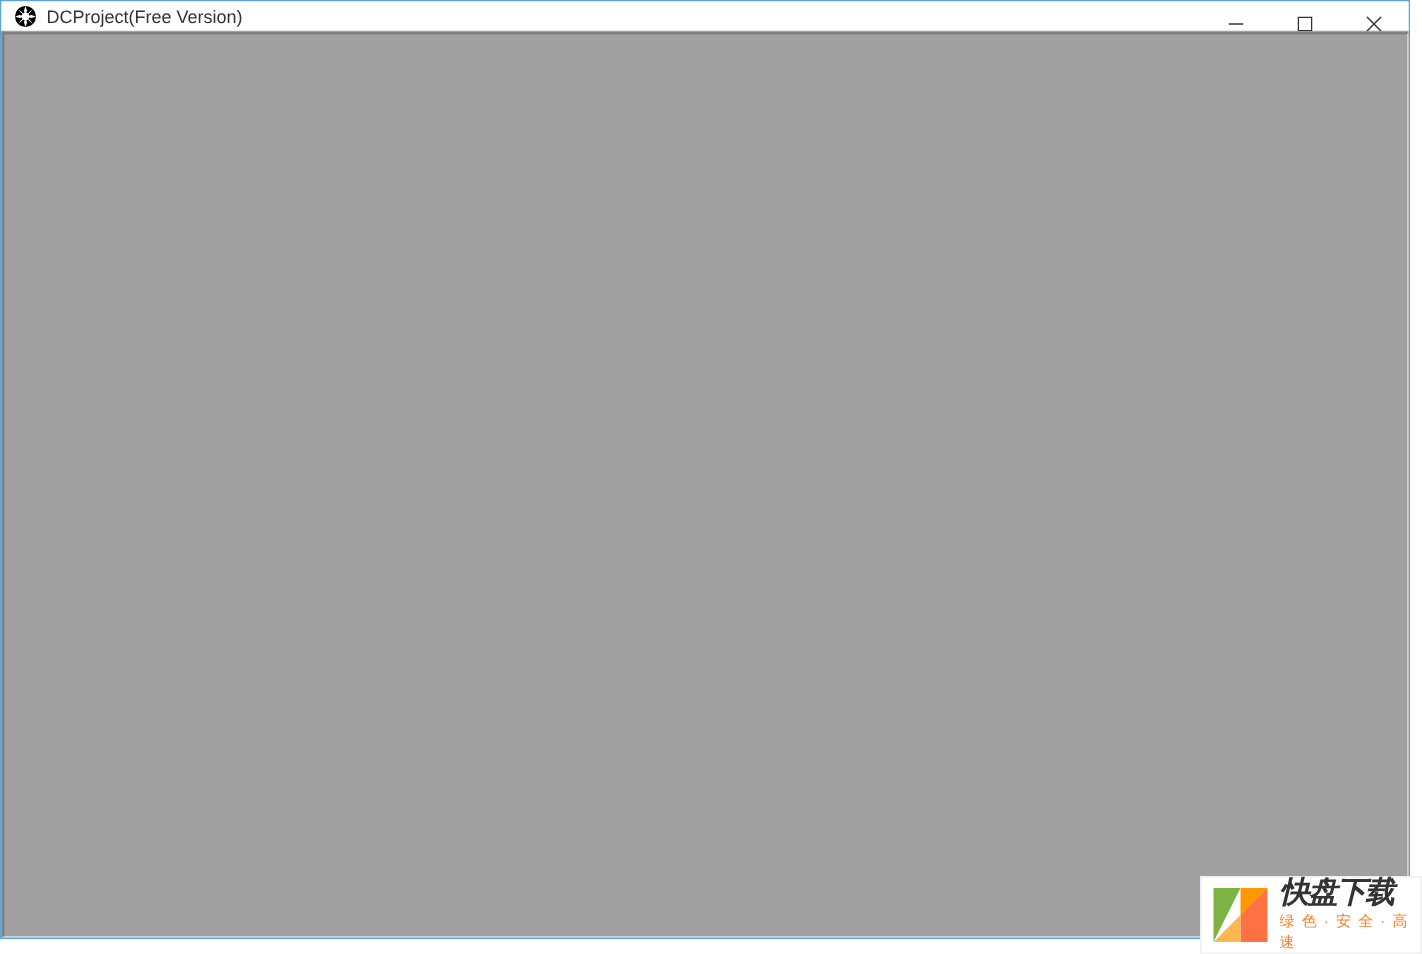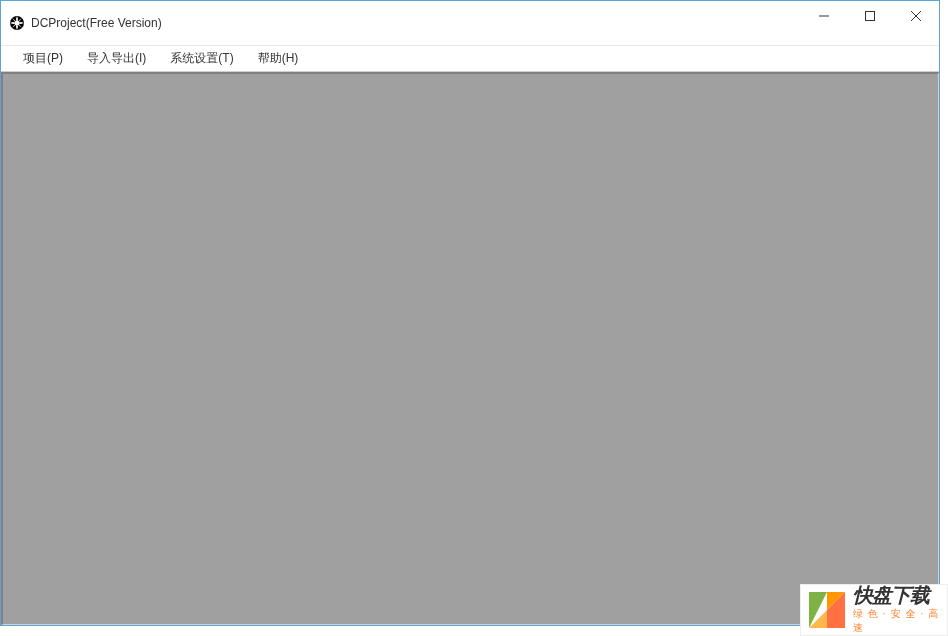--- a/index.html
+++ b/index.html
@@ -18,21 +18,21 @@
     }
     .window {
       width: 940px;
       height: 626px;
       border: 1px solid #5aa5d8;
       background: #ffffff;
       display: flex;
       flex-direction: column;
     }
     .titlebar {
-      height: 45px;
+      height: 20px;
       background: #ffffff;
       display: flex;
       align-items: center;
       padding-left: 8px;
       border-bottom: 1px solid #e8e8e8;
     }
     .app-icon {
       width: 16px;
       height: 16px;
       margin-right: 6px;
@@ -155,26 +155,20 @@
       </button>
       <button class="win-btn close">
         <svg width="10" height="10" viewBox="0 0 10 10">
           <line x1="0" y1="0" x2="10" y2="10" stroke="#333" stroke-width="1"></line>
           <line x1="10" y1="0" x2="0" y2="10" stroke="#333" stroke-width="1"></line>
         </svg>
       </button>
     </div>
   </div>
 
-  <div class="menubar">
-    <div class="menu-item">项目(P)</div>
-    <div class="menu-item">导入导出(I)</div>
-    <div class="menu-item">系统设置(T)</div>
-    <div class="menu-item">帮助(H)</div>
-  </div>
 
   <div class="content-area"></div>
 </div>
 
 <div class="watermark">
   <svg class="wm-icon" viewBox="0 0 44 44">
     <path d="M4 4 L22 4 L4 40 Z" fill="#7cb342"></path>
     <path d="M22 4 L40 4 L22 22 Z" fill="#ff9800"></path>
     <path d="M22 22 L40 4 L40 40 L22 40 Z" fill="#ff7043"></path>
     <path d="M4 40 L22 22 L22 40 Z" fill="#ffb74d"></path>

